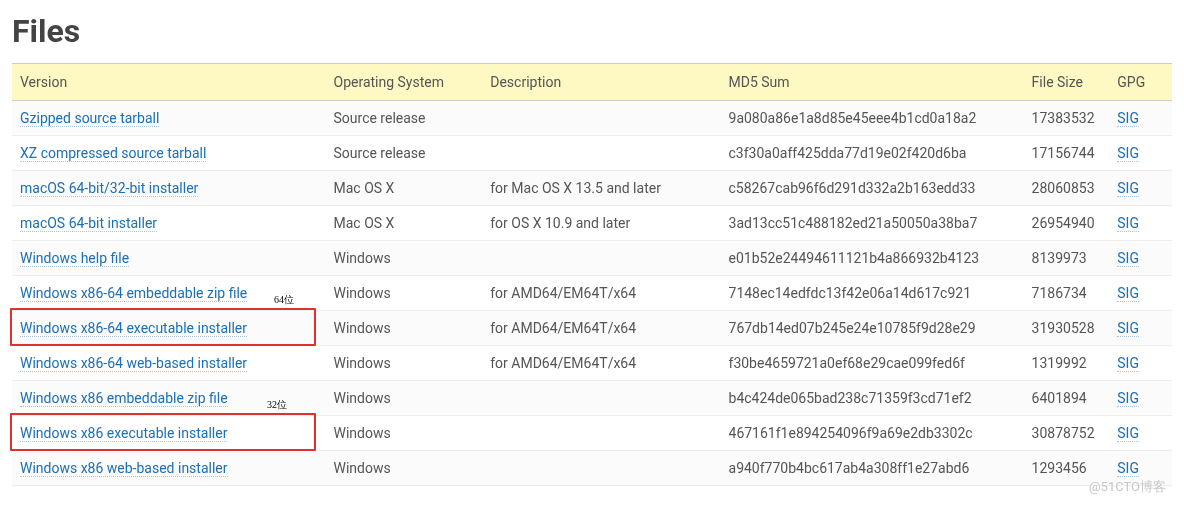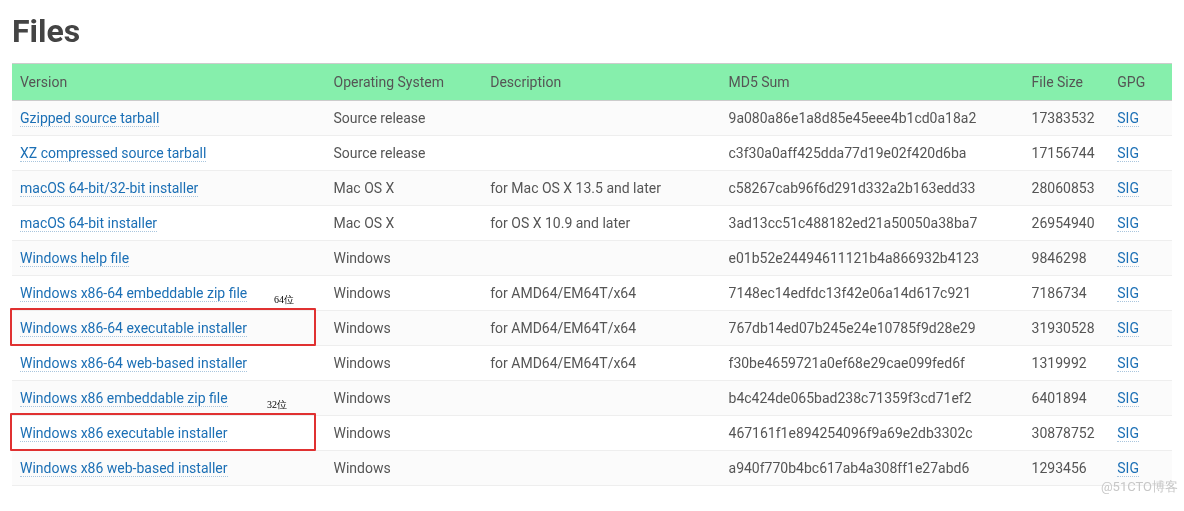--- a/index.html
+++ b/index.html
@@ -23,21 +23,21 @@
     border-collapse: collapse;
     table-layout: fixed;
   }
   thead th {
     text-align: left;
     font-weight: 400;
     color: #555;
     padding: 10px 8px;
     border-top: 1px solid #ccc;
     border-bottom: 1px solid #ccc;
-    background: #86efac;
+    background: #fef9c3;
   }
   tbody td {
     padding: 9px 8px;
     border-bottom: 1px solid #eee;
     color: #555;
     vertical-align: middle;
   }
   tbody tr:nth-child(odd) td { background: #fbfbfb; }
   tbody tr:nth-child(even) td { background: #fff; }
   a.link {
@@ -65,21 +65,21 @@
   }
   .anno {
     position: absolute;
     font-family: "SimSun","Songti SC",serif;
     color: #000;
     font-size: 10px;
     white-space: nowrap;
   }
   .watermark {
     position: absolute;
-    right: 6px;
+    right: 18px;
     bottom: 2px;
     color: #c7c7c7;
     font-size: 13px;
     pointer-events: none;
   }
 </style>
 </head>
 <body>
 
 <h1>Files</h1>
@@ -134,21 +134,21 @@
         <td>for OS X 10.9 and later</td>
         <td>3ad13cc51c488182ed21a50050a38ba7</td>
         <td>26954940</td>
         <td><a class="link">SIG</a></td>
       </tr>
       <tr>
         <td class="ver-cell"><a class="link">Windows help file</a></td>
         <td>Windows</td>
         <td></td>
         <td>e01b52e24494611121b4a866932b4123</td>
-        <td>9846298</td>
+        <td>8139973</td>
         <td><a class="link">SIG</a></td>
       </tr>
       <tr>
         <td class="ver-cell"><a class="link">Windows x86-64 embeddable zip file</a></td>
         <td>Windows</td>
         <td>for AMD64/EM64T/x64</td>
         <td>7148ec14edfdc13f42e06a14d617c921</td>
         <td>7186734</td>
         <td><a class="link">SIG</a></td>
       </tr>

